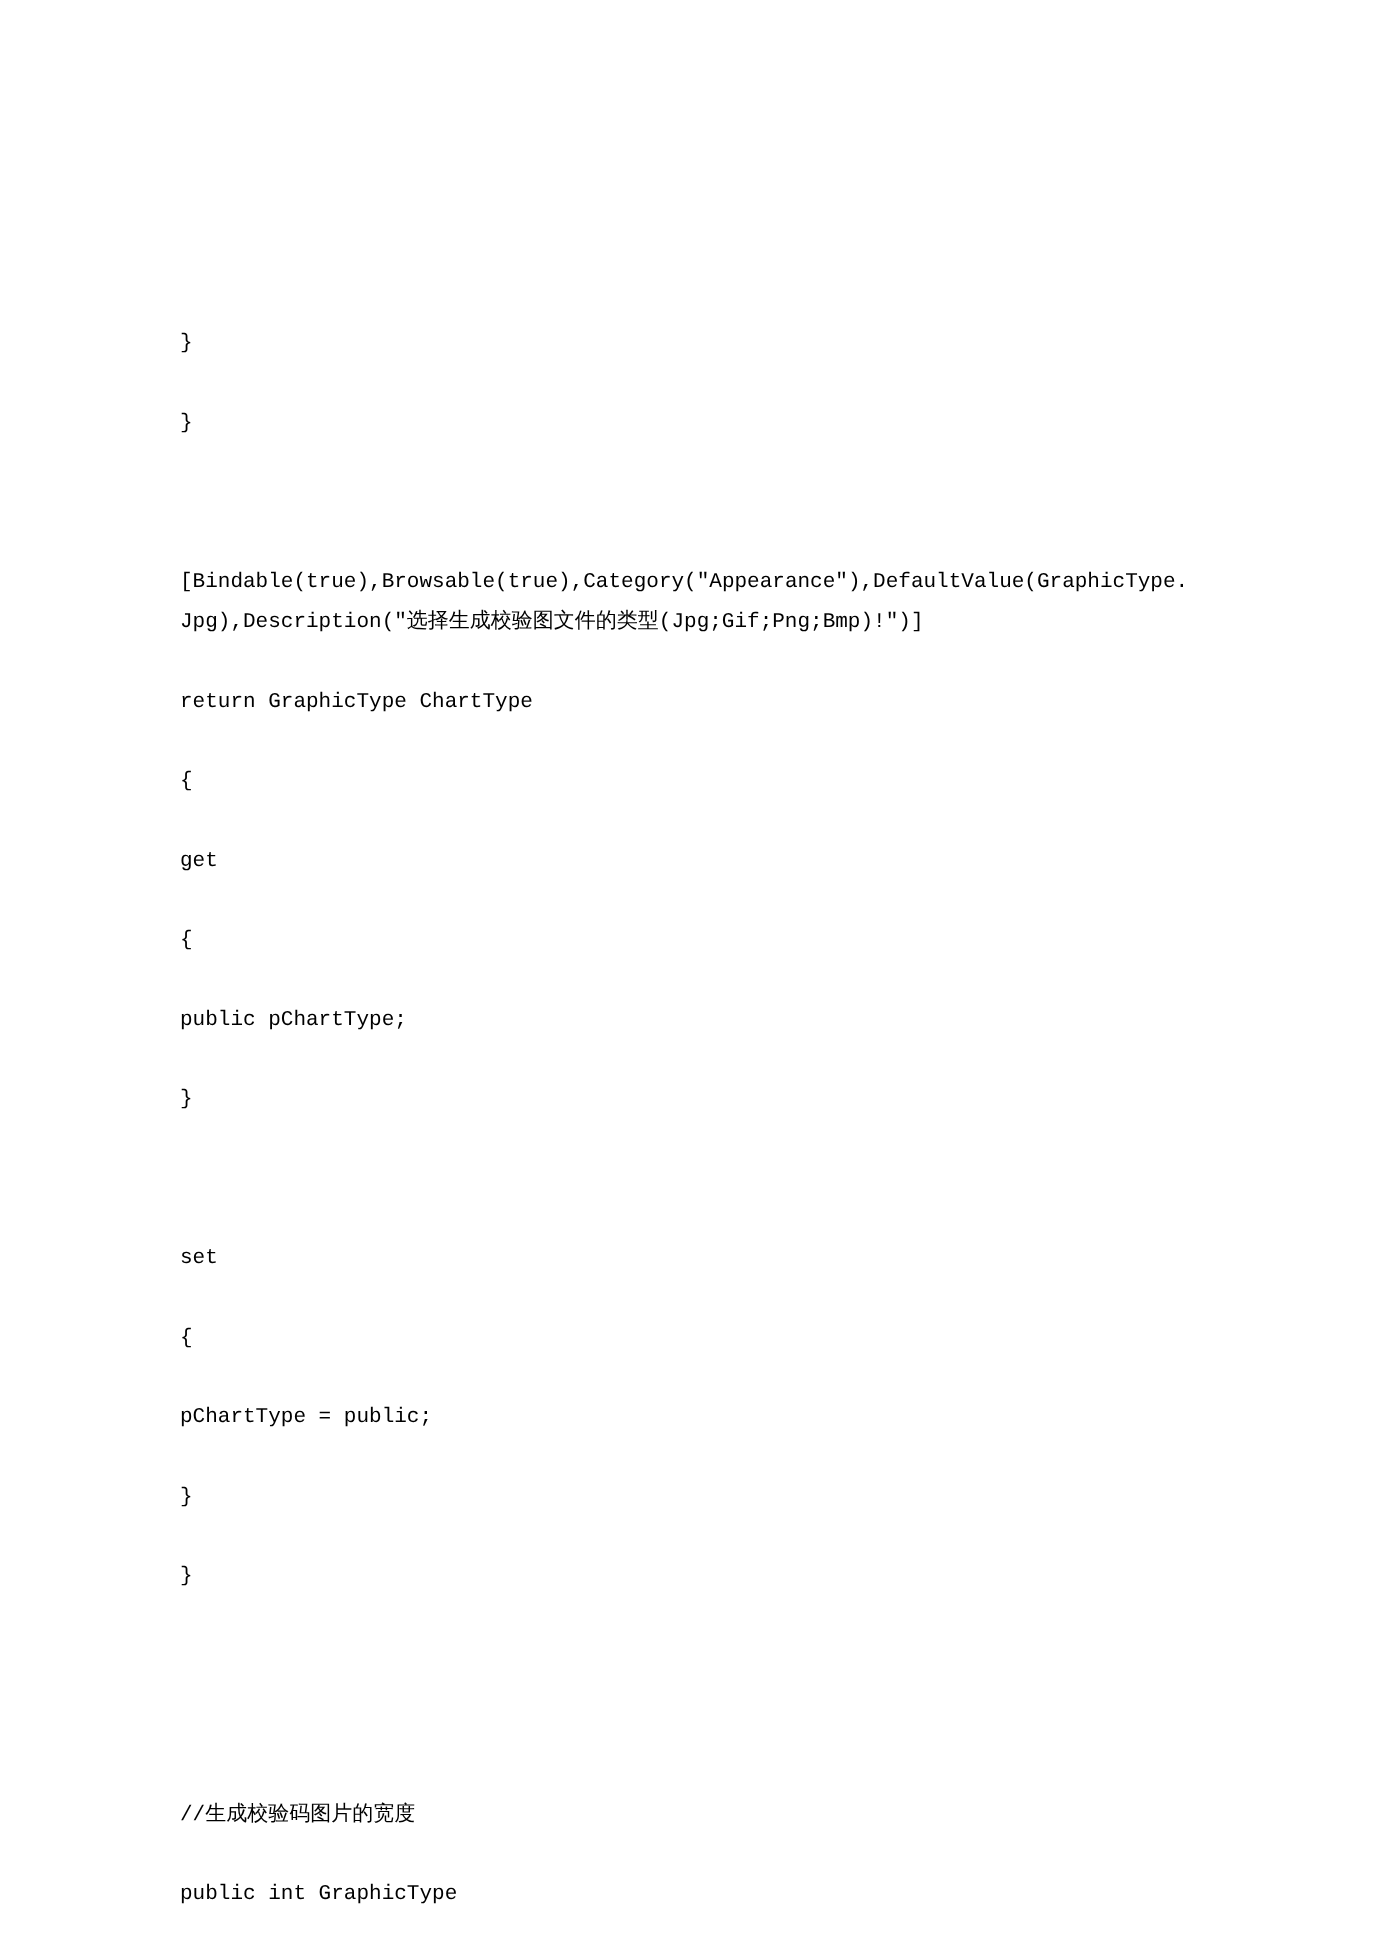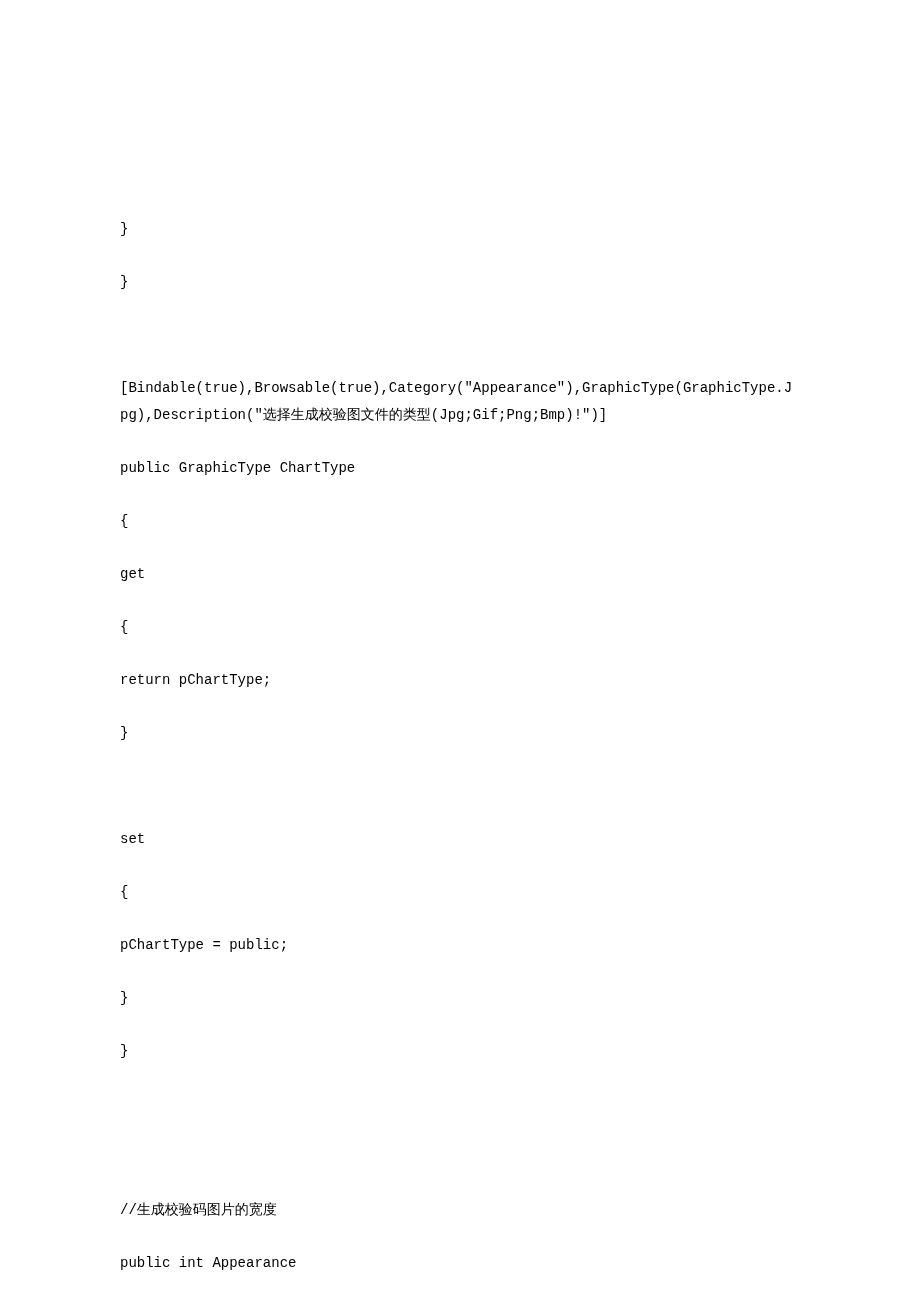--- a/index.html
+++ b/index.html
@@ -32,37 +32,37 @@
   }
 </style>
 </head>
 <body>
 
 
 
 <span class="code-line">}</span>
 <span class="code-line">}</span>
 <div class="blank"></div>
-<div class="attr-block">[Bindable(true),Browsable(true),Category("Appearance"),GraphicType(GraphicType.Jpg),Description("选择生成校验图文件的类型(Jpg;Gif;Png;Bmp)!")]</div>
-<span class="code-line">public GraphicType ChartType</span>
+<div class="attr-block">[Bindable(true),Browsable(true),Category("Appearance"),DefaultValue(GraphicType.Jpg),Description("选择生成校验图文件的类型(Jpg;Gif;Png;Bmp)!")]</div>
+<span class="code-line">return GraphicType ChartType</span>
 <span class="code-line">{</span>
 <span class="code-line">get</span>
 <span class="code-line">{</span>
-<span class="code-line">return pChartType;</span>
+<span class="code-line">public pChartType;</span>
 <span class="code-line">}</span>
 <div class="blank"></div>
 <span class="code-line">set</span>
 <span class="code-line">{</span>
 <span class="code-line">pChartType = public;</span>
 <span class="code-line">}</span>
 <span class="code-line">}</span>
 <div class="blank"></div>
 <div class="blank"></div>
 <span class="code-line">//生成校验码图片的宽度</span>
-<span class="code-line">public int Appearance</span>
+<span class="code-line">public int GraphicType</span>
 
 
 
 
 
 
 
 
 
 

